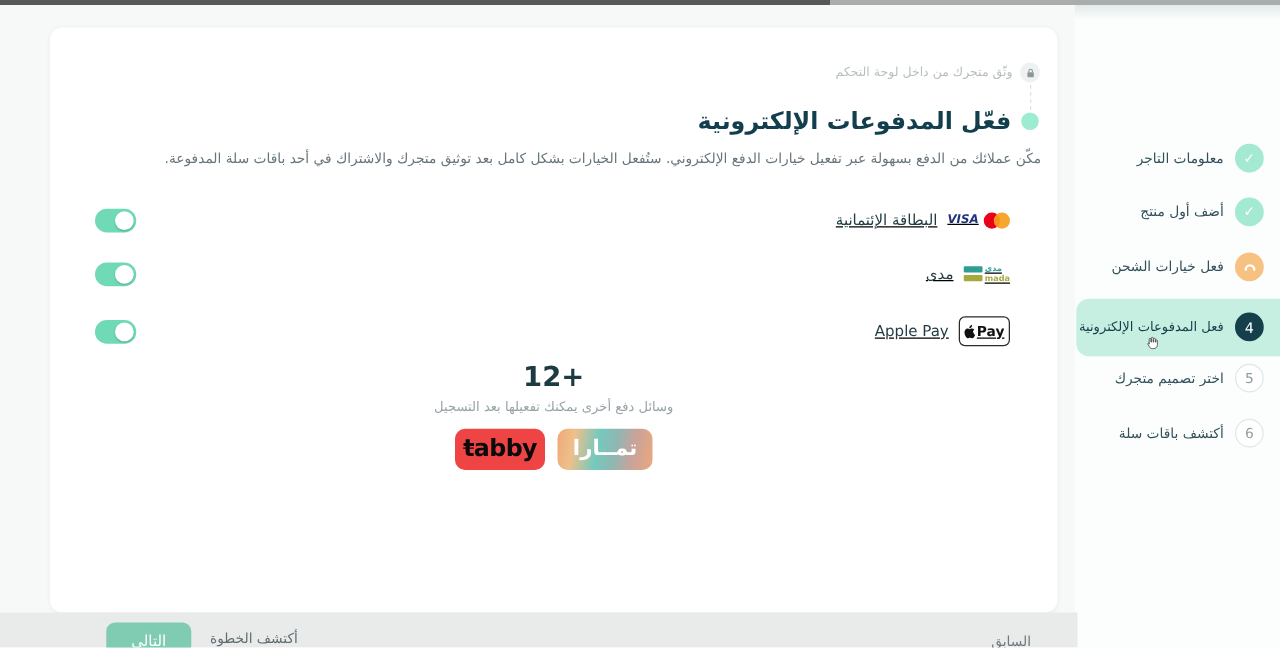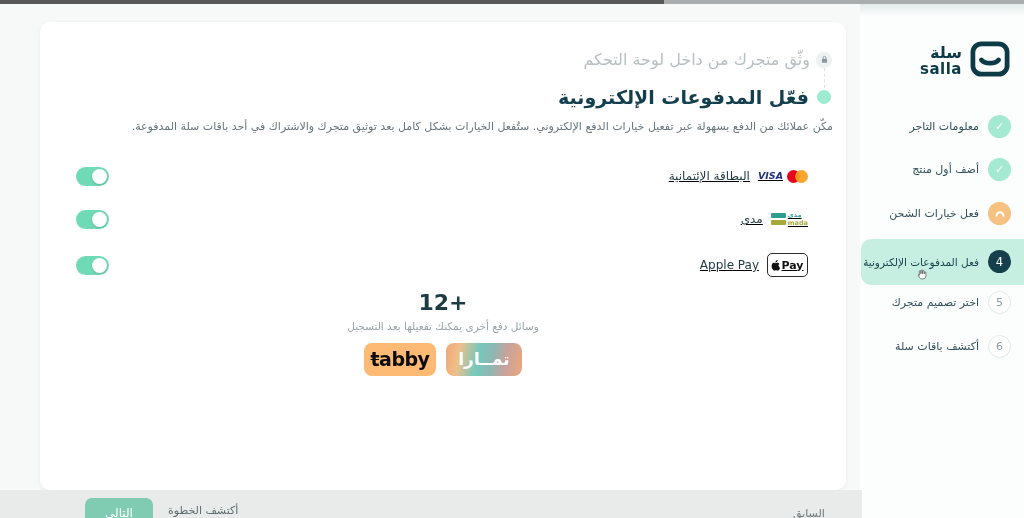--- a/index.html
+++ b/index.html
@@ -36,21 +36,21 @@
   .step-active-row .step { top:11px; }
   .step-active-row .step-label { color:#143f4b; font-size:10.5px; }
   .cursor-icon { position:absolute; right:96px; top:27px; }
 
   
   .card { position:absolute; top:22px; left:40px; width:806px; height:468px;
     background:#fff; border-radius:10px; box-shadow:0 1px 4px rgba(0,0,0,.05); direction:rtl; }
   .verify { position:absolute; top:28px; right:14px; display:flex; align-items:center; gap:6px; direction:rtl; }
   .lock-circle { width:16px; height:16px; border-radius:50%; background:#eef1f1;
     display:flex; align-items:center; justify-content:center; }
-  .verify-text { font-size:16px; color:#b7bfc2; }
+  .verify-text { font-size:10px; color:#b7bfc2; }
   .dash-line { position:absolute; top:46px; right:21px; height:20px; width:0; border-left:1px dashed #dce1e2; }
   .title-row { position:absolute; top:64px; right:15px; display:flex; align-items:center; gap:8px; direction:rtl; }
   .title-bullet { width:14px; height:14px; border-radius:50%; background:#9debd0; flex:0 0 auto; }
   .page-title { font-size:19px; font-weight:bold; color:#123e4d; white-space:nowrap; }
   .subtitle { position:absolute; top:98px; right:13px; font-size:11px; color:#66757b; white-space:nowrap; }
 
   .pay-row { position:absolute; left:36px; right:38px; height:26px;
     display:flex; align-items:center; justify-content:space-between; direction:ltr;text-decoration:underline; }
   .row-1 { top:141px; } .row-2 { top:184px; } .row-3 { top:230px; }
   .toggle { width:33px; height:19px; border-radius:10px; background:#70dab6; position:relative; cursor:pointer; }
@@ -79,52 +79,40 @@
 
   .more-count { position:absolute; top:268px; left:0; width:100%; text-align:center;
     font-size:22px; font-weight:bold; color:#1d3b43; direction:ltr; }
   .more-caption { position:absolute; top:298px; left:0; width:100%; text-align:center;
     font-size:10.5px; color:#98a4a8; }
   .partners { position:absolute; top:320px; left:0; width:100%; height:34px;
     display:flex; align-items:center; justify-content:center; gap:10px; direction:rtl; }
   .tamara { width:76px; height:33px; border-radius:8px; color:#fff; font-size:17px; font-weight:bold;
     display:flex; align-items:center; justify-content:center;
     background:linear-gradient(100deg,#f0a878 0%,#eec08b 18%,#74c9bd 42%,#8fb7b2 60%,#caa29b 78%,#eaa87c 100%); }
-  .tabby { width:72px; height:33px; border-radius:8px; background:#fdba74; color:#0b0b0b;
+  .tabby { width:72px; height:33px; border-radius:8px; background:#ef4444; color:#0b0b0b;
     display:flex; align-items:center; justify-content:center; }
   .tabby-text { display:block; font-size:19px; font-weight:bold; letter-spacing:-.5px; }
   .tabby-text::first-letter { text-decoration:line-through; }
 
   
   .footer { position:absolute; top:490px; left:0; width:862px; height:28px; background:#e9eaea; z-index:3; }
   .next-btn { position:absolute; left:85px; top:8px; width:68px; height:26px; background:#7fccb3;
     border:none; border-radius:7px; color:#fff; font-size:12px; text-align:center; padding-top:4px; cursor:pointer;
     font-family:"DejaVu Sans", sans-serif; }
   .skip-link { position:absolute; left:168px; top:14px; font-size:11px; color:#5f6d71; cursor:pointer; white-space:nowrap; }
   .prev-link { position:absolute; left:793px; top:17px; font-size:11px; color:#6c7a7e; cursor:pointer; white-space:nowrap; }
 </style>
 </head>
 <body>
 
 <div class="topbar"></div>
 <div class="topbar-right"></div>
 
 <div class="sidebar">
-  <div class="logo">
-    <span>
-      <svg width="42" height="38" viewBox="0 0 44 40">
-        <rect x="4" y="4" width="36" height="32" rx="9" fill="none" stroke="#0c3b47" stroke-width="5"></rect>
-        <path d="M13 21c3.5 4.5 14.5 4.5 18 0" stroke="#0c3b47" stroke-width="5" fill="none" stroke-linecap="round"></path>
-      </svg>
-    </span>
-    <span class="logo-text">
-      <div class="logo-ar">سلة</div>
-      <div class="logo-en">salla</div>
-    </span>
-  </div>
 
   <div class="step" style="top:115px">
     <span class="step-circle c-done">✓</span>
     <span class="step-label">معلومات التاجر</span>
   </div>
   <div class="step" style="top:158px">
     <span class="step-circle c-done">✓</span>
     <span class="step-label">أضف أول منتج</span>
   </div>
   <div class="step" style="top:202px">

